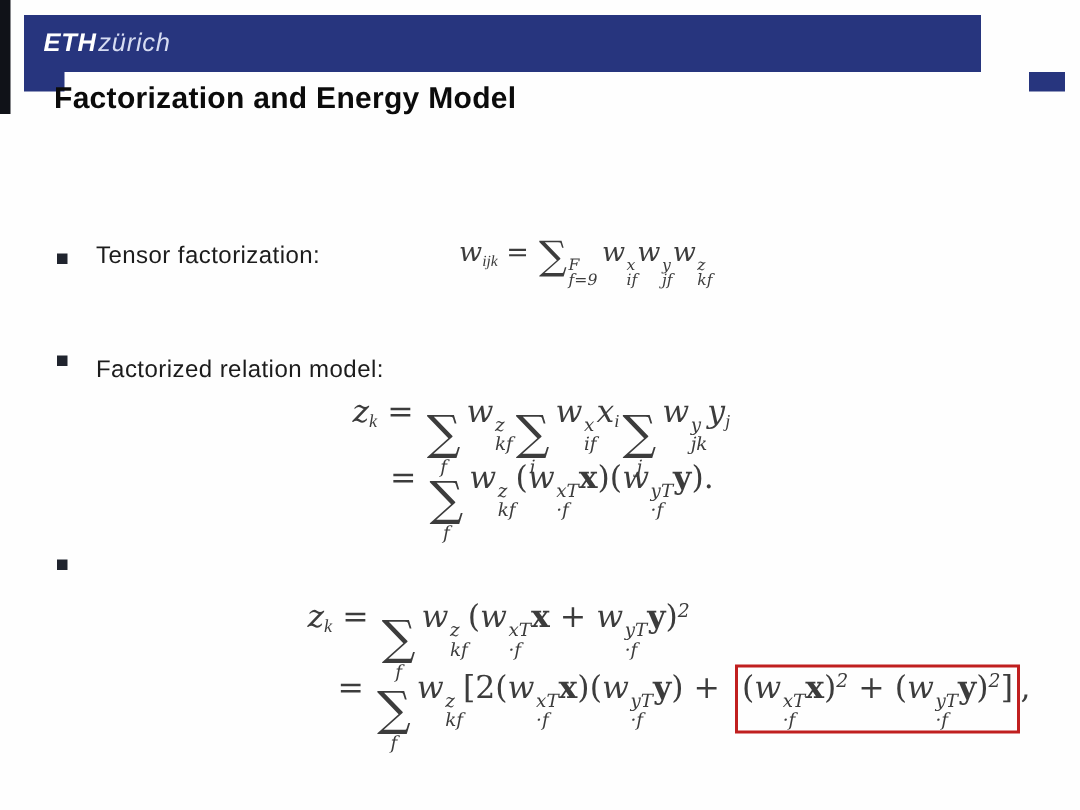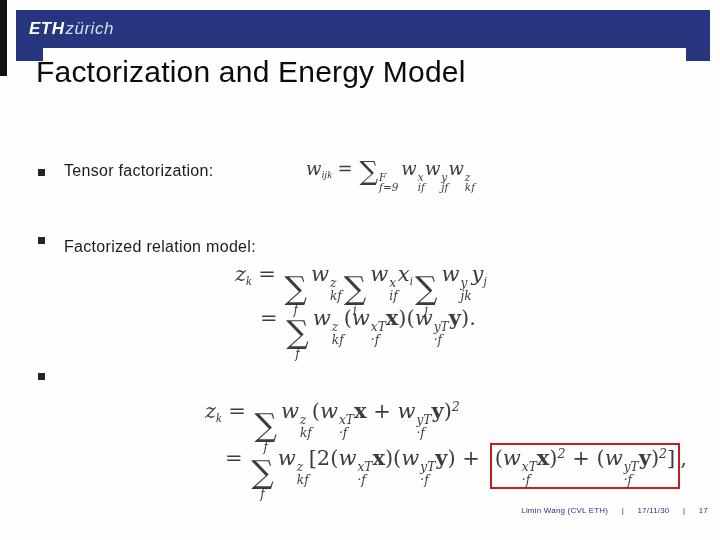--- a/index.html
+++ b/index.html
@@ -1,28 +1,28 @@
 <!DOCTYPE html>
 <html><head>
 <meta charset="utf-8">
 <style>
   html,body{margin:0;padding:0;background:#ffffff;}
   #slide{position:relative;width:720px;height:540px;background:#fefefe;overflow:hidden;
          font-family:"Liberation Sans",sans-serif;}
 
   
   .edge-strip{position:absolute;left:0;top:12;width:7px;height:76px;background:#101218;}
-  .topbar{position:absolute;left:16px;top:10px;width:694px;height:38px;}
+  .topbar{position:absolute;left:16px;top:10px;width:638px;height:38px;}
   .topbar-tab-left{position:absolute;left:16px;top:48px;width:27px;height:13px;}
   .topbar-tab-right{position:absolute;left:686px;top:48px;width:24px;height:13px;}
   .logo{position:absolute;left:13px;top:9px;font-size:17px;font-style:italic;color:#ffffff;letter-spacing:0.5px;}
   .logo .logo-bold{font-weight:bold;}
   .logo .logo-light{font-weight:normal;color:#d6dcf2;margin-left:1px;}
 
-  .page-title{position:absolute;left:36px;top:55px;font-size:30px;font-weight:normal;color:#0b0b0b;letter-spacing:0.2px;}
+  .page-title{position:absolute;left:36px;top:55px;font-size:20px;font-weight:bold;color:#0b0b0b;letter-spacing:0.2px;}
 
   
   .bullet-sq{position:absolute;width:7px;height:7px;background:#20242e;}
   .bullet-label{position:absolute;font-size:16px;color:#1c1c1c;letter-spacing:0.3px;}
 
   
   .math{position:absolute;font-family:"DejaVu Serif",serif;color:#3c3c3c;white-space:nowrap;font-size:21px;}
   .math .mr{font-style:normal;}
   .math .mb{font-weight:bold;font-style:normal;}
   .mss{display:inline-block;}
@@ -139,21 +139,14 @@
           <span>·f</span>
         </span></span><span class="mb">y</span><span class="mr">) + </span><span class="mbox"><span class="mr">(</span><span class="mss"><span class="base">w</span><span class="scr2">
             <span>xT</span>
             <span>·f</span>
           </span></span><span class="mb">x</span><span class="mr">)</span><span class="suponly">2</span><span class="mr"> + (</span><span class="mss"><span class="base">w</span><span class="scr2">
             <span>yT</span>
             <span>·f</span>
           </span></span><span class="mb">y</span><span class="mr">)</span><span class="suponly">2</span><span class="mr">]</span></span><span class="mr">,</span></div>
 
 
-  <div class="footer" style="color: rgb(39, 53, 126);">
-    <span>Limin Wang  (CVL ETH)</span>
-    <span class="sep">|</span>
-    <span>17/11/30</span>
-    <span class="sep">|</span>
-    <span>17</span>
-  </div>
 
 </div>
 
 </body></html>

